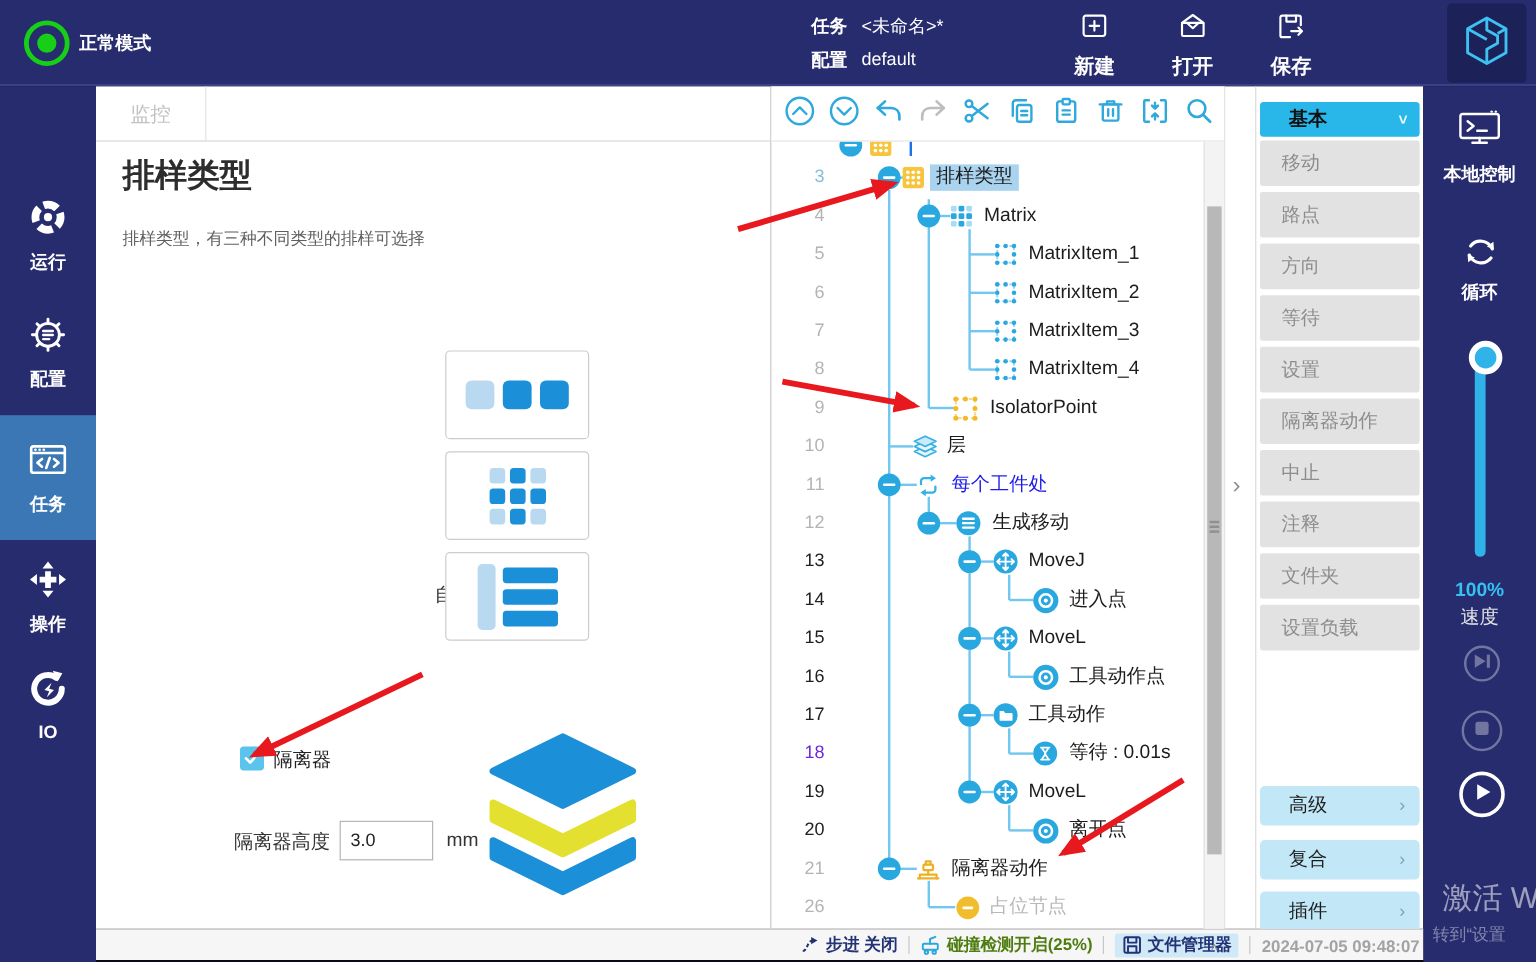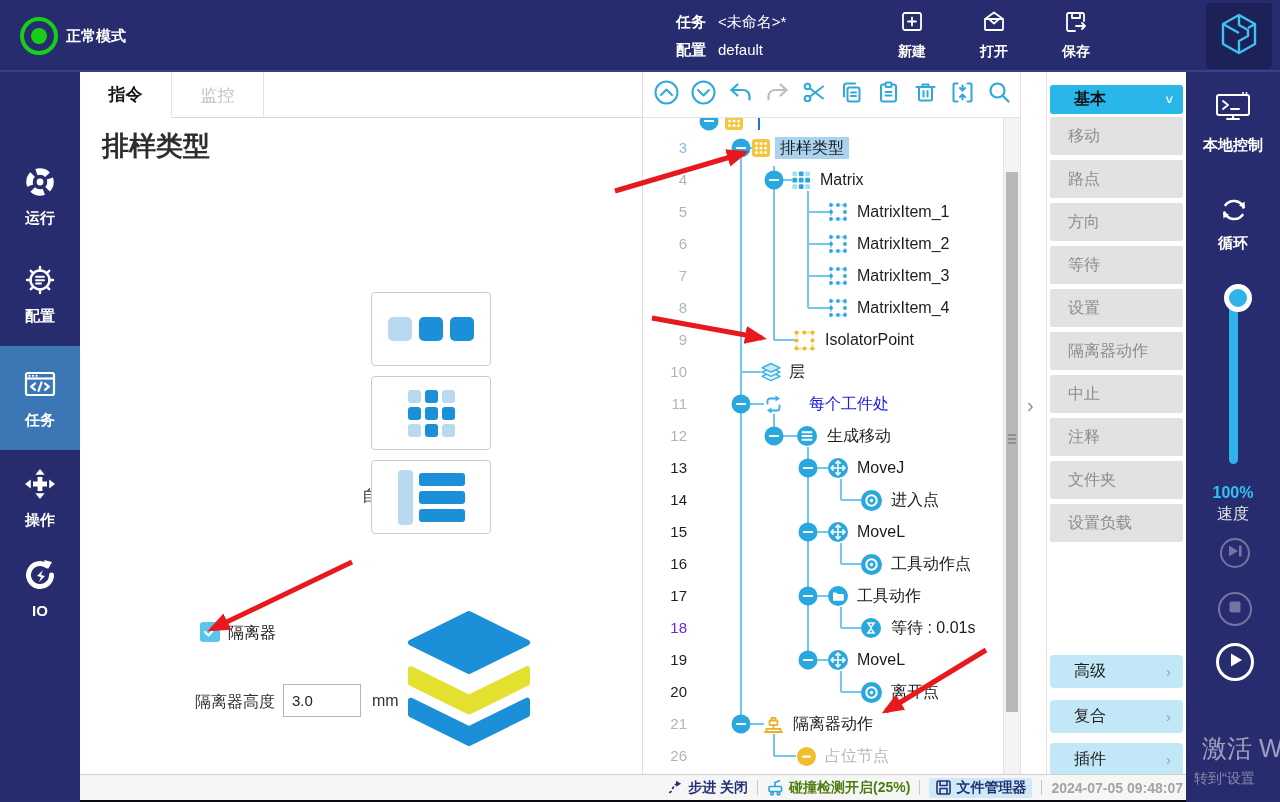--- a/index.html
+++ b/index.html
@@ -7,21 +7,21 @@
         font-family:"Liberation Sans","DejaVu Sans",sans-serif;}
   .abs{position:absolute;}
   
   #topbar{left:0;top:0;width:1280px;height:72px;background:#272c6e;border-bottom:2px solid #3a4086;box-sizing:border-box;}
   .tb-text{color:#fff;font-size:15px;}
   .tb-b{font-weight:700;}
   #mode-light{left:20px;top:17px;width:38px;height:38px;border-radius:50%;border:4px solid #17cf17;box-sizing:border-box;display:flex;align-items:center;justify-content:center;}
   #mode-light i{width:16px;height:16px;border-radius:50%;background:#17cf17;display:block;}
   #tb-actions{left:884px;top:8px;display:flex;gap:26px;}
   .tb-act{width:56px;display:flex;flex-direction:column;align-items:center;gap:3px;cursor:pointer;}
-  .tb-act .lbl{color:#fff;font-size:14px;font-weight:700;}
+  .tb-act .lbl{color:#fff;font-size:17px;font-weight:700;}
   #logo-tile{left:1206px;top:3px;width:66px;height:66px;background:#1c2158;border-radius:4px;display:flex;align-items:center;justify-content:center;}
   
   #leftbar{left:0;top:72px;width:80px;height:730px;background:#272c6e;}
   .side-item{left:0;width:80px;display:flex;flex-direction:column;align-items:center;gap:6px;cursor:pointer;}
   .side-item .lbl{color:#fff;font-size:15px;font-weight:700;}
   .side-active{background:#3b77b5;}
   
   #main{left:80px;top:72px;width:562px;height:702px;background:#fff;}
   #tabbar{left:0;top:0;width:562px;height:46px;border-bottom:1px solid #d8d8d8;box-sizing:border-box;display:flex;}
   .tab{width:92px;height:46px;display:flex;align-items:center;justify-content:center;font-size:17px;border-right:1px solid #e3e3e3;box-sizing:border-box;cursor:pointer;}
@@ -37,21 +37,21 @@
   #isoh-input{left:203px;top:612px;width:78px;height:33px;border:1px solid #b5b5b5;box-sizing:border-box;font-size:15px;padding:0 0 0 8px;font-family:inherit;color:#222;}
   #isoh-unit{left:292px;top:620px;font-size:16px;color:#333;}
   
   #tree{left:642px;top:72px;width:378px;height:702px;background:#fff;border-left:1px solid #dcdcdc;box-sizing:border-box;}
   #tree-toolbar{left:0;top:0;width:377px;height:46px;background:#fff;border-bottom:1px solid #e4e4e4;box-sizing:border-box;display:flex;align-items:center;gap:10px;padding-left:10px;z-index:3;}
   .ttb{width:27px;height:27px;display:flex;align-items:center;justify-content:center;cursor:pointer;}
   .tline{background:#72c7ee;z-index:1;}
   .tnum{position:absolute;left:0;width:44px;text-align:right;font-size:15px;line-height:22px;z-index:2;}
   .tlabel{position:absolute;font-size:16px;line-height:22px;color:#1c1c1c;z-index:2;white-space:nowrap;cursor:pointer;}
   .tlabel.sel{background:#a9d3ee;padding:0 5px;}
-  .tlabel.link{color:#1c1ae8;margin-left:16px;}
+  .tlabel.link{color:#1c1ae8;}
   .tlabel.dim{color:#b8b8b8;}
   .ticon{position:absolute;z-index:2;display:flex;}
   #tree-scroll{left:360px;top:46px;width:17px;height:656px;background:#f3f3f3;border-left:1px solid #e2e2e2;box-sizing:border-box;z-index:3;}
   #tree-thumb{left:2px;top:54px;width:12px;height:540px;background:#b8b8b8;}
   .grip{position:absolute;left:2px;width:8px;height:1.5px;background:#8f8f8f;}
   .scrbtn{position:absolute;left:0;width:16px;text-align:center;color:#8a8a8a;font-size:11px;cursor:pointer;}
   
   #strip{left:1020px;top:72px;width:26px;height:702px;background:#fff;border-left:1px solid #e2e2e2;box-sizing:border-box;}
   #strip-chev{left:6px;top:322px;color:#8f8f8f;font-size:20px;cursor:pointer;}
   
@@ -188,24 +188,24 @@
               <path d="M19 13 l-6 6 4 1 -2 5 6 -6 -4 -1 Z" fill="#fff" transform="translate(1,-1)"></path>
             </svg></div>
           <div class="lbl">IO</div>
         </div>
       </div>
 
   </div>
 
   <div id="main" class="abs">
     <div id="tabbar" class="abs">
-        <div class="tab on">指令</div>
         <div class="tab off">监控</div>
       </div>
     <div id="main-title" class="abs">排样类型</div>
+    <div id="main-sub" class="abs">排样类型，有三种不同类型的排样可选择</div>
     <div id="main-opts">
         <div style="position: absolute; top: 246px; right: 232px; font-size: 16px; color: rgb(51, 51, 51); left: auto;">直线</div>
         <div class="opt-box" style="position: absolute; left: 291px; top: 220px;">
           <div style="display: flex; gap: 7px;">
             <div class="sq" style="width: 24px; height: 24px; background: rgb(185, 217, 241);"></div>
             <div class="sq" style="width: 24px; height: 24px; background: rgb(27, 143, 216);"></div>
             <div class="sq" style="width: 24px; height: 24px; background: rgb(27, 143, 216);"></div>
           </div>
         </div>
         <div style="position: absolute; top: 330px; right: 232px; font-size: 16px; color: rgb(51, 51, 51); left: auto;">矩阵</div>

